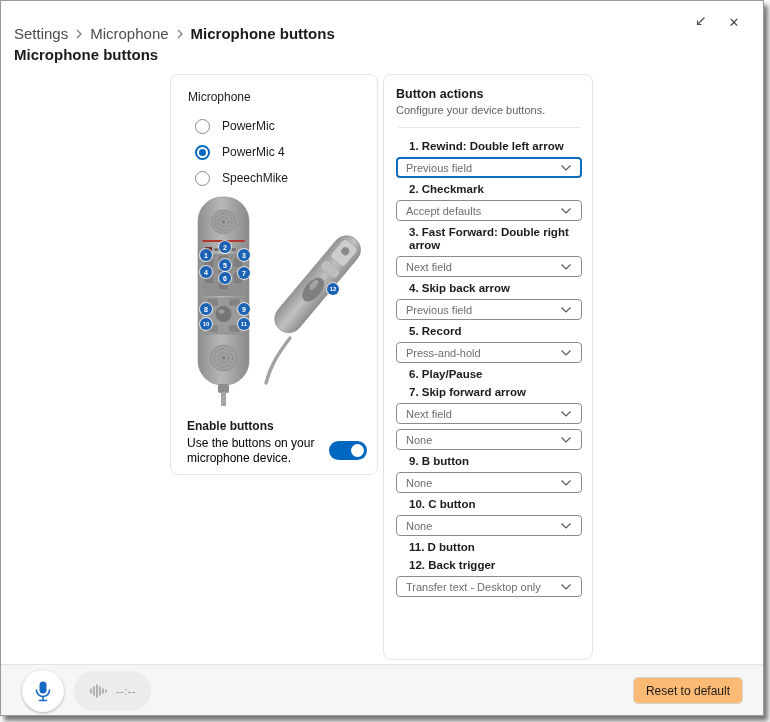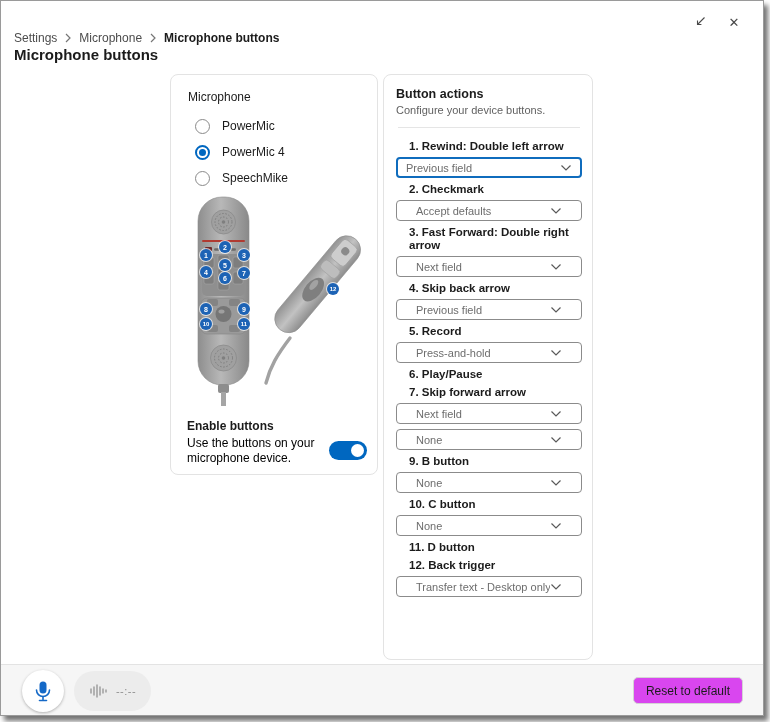--- a/index.html
+++ b/index.html
@@ -16,23 +16,23 @@
     width: 764px; height: 716px;
     background: #ffffff;
     border: 1px solid #9a9a9a;
     box-shadow: 4px 5px 5px rgba(0,0,0,0.55);
   }
   
   .titlebar {
     position: absolute; left: 0; top: 0; right: 0; height: 40px;
   }
   .breadcrumb {
-    position: absolute; left: 13px; top: 30px;
+    position: absolute; left: 13px; top: 24px;
     display: flex; align-items: center; gap: 7px;
-    font-size: 12px; color: #4c4c4c;
+    font-size: 15px; color: #4c4c4c;
   }
   .crumb { cursor: default; }
   .crumb.current { font-weight: bold; color: #1b1b1b; }
   .crumb-sep svg { display: block; }
   .win-controls {
     position: absolute; right: 20px; top: 12px;
     display: flex; align-items: center; gap: 16px;
   }
   .win-btn { width: 18px; height: 18px; display: flex; align-items: center; justify-content: center; color: #4a4a4a; }
   
@@ -85,21 +85,21 @@
   }
   
   .panel-title { font-size: 12.5px; font-weight: bold; color: #1b1b1b; }
   .panel-subtitle { font-size: 11px; color: #616161; margin-top: 3px; }
   .divider { height: 1px; background: #e5e5e5; margin: 11px 2px 12px 2px; }
   .field { margin-bottom: 5px; }
   .field-label { font-size: 11.5px; font-weight: bold; line-height: 13px; margin: 0 0 4px 13px; color: #1b1b1b; }
   .select-box {
     height: 21px; border: 1px solid #8b8b8b; border-radius: 4px;
     display: flex; align-items: center; justify-content: space-between;
-    padding: 0 19px; background: #fff; cursor: default;
+    padding: 0 9px; background: #fff; cursor: default;
   }
   .select-box.focused { border: 2px solid #0f6cbd; padding: 0 8px; }
   .select-value { font-size: 11px; color: #6d6d6d; white-space: nowrap; overflow: hidden; }
   .select-chevron svg { display: block; }
   
   .footer {
     position: absolute; left: 0; right: 0; bottom: 0; height: 51px;
     background: #f6f6f6; border-top: 1px solid #e3e3e3;
   }
   .mic-btn {
@@ -109,21 +109,21 @@
     display: flex; align-items: center; justify-content: center; cursor: pointer;
   }
   .audio-pill {
     position: absolute; left: 73px; top: 6px;
     width: 77px; height: 40px; border-radius: 20px; background: #ececec;
     display: flex; align-items: center; justify-content: center; gap: 7px;
   }
   .timer { font-size: 11px; color: #8f8f8f; letter-spacing: 0.5px; }
   .reset-btn {
     position: absolute; right: 20px; top: 12px;
-    height: 27px; padding: 0 12px; background: #d946ef;
+    height: 27px; padding: 0 12px; background: #fdba74;
     border: 1px solid #d4d4d4; border-radius: 5px;
     font-size: 12px; color: #1b1b1b; font-family: "Liberation Sans", sans-serif;
     display: flex; align-items: center; cursor: pointer;
   }
 </style>
 </head>
 <body>
 
 <div class="window">
 

